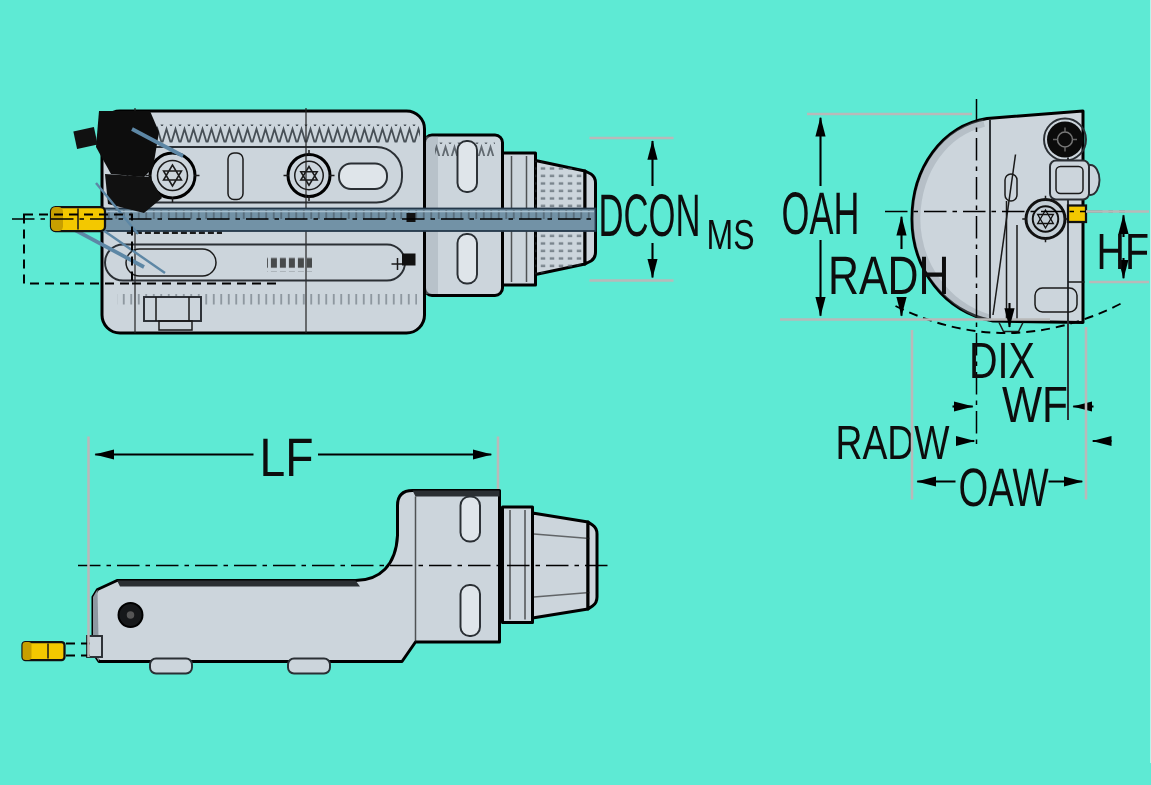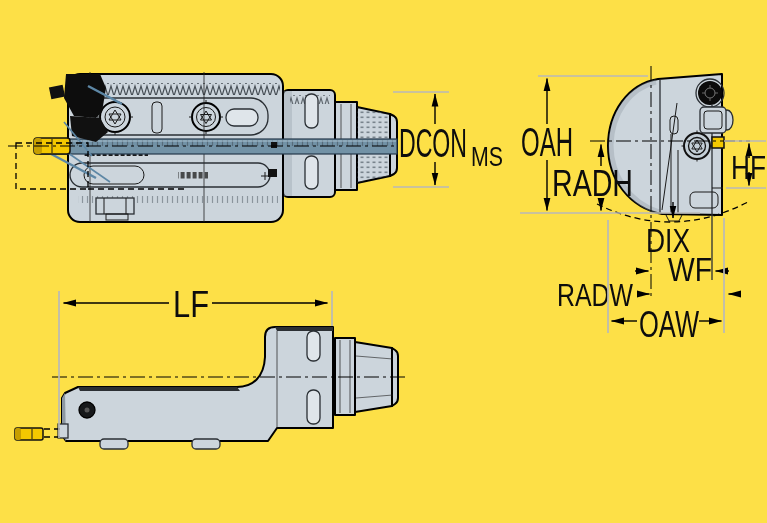--- a/index.html
+++ b/index.html
@@ -1,16 +1,16 @@
 <!DOCTYPE html>
 <html><head>
 <meta charset="utf-8">
 <style>
   html,body{margin:0;padding:0;background:#fff;}
-  .stage{position:relative;width:767px;height:523px;background:#fde047;overflow:hidden;
+  .stage{position:relative;width:767px;height:523px;background:#5eead4;overflow:hidden;
          font-family:"Liberation Sans", sans-serif;}
   svg{display:block;}
   svg text{font-family:"Liberation Sans", sans-serif;fill:#0d0d0d;}
   .oline{stroke:#000;stroke-width:2;fill:none;stroke-linejoin:round;}
   .thin{stroke:#1a1a1a;stroke-width:1;fill:none;}
   .thin2{stroke:#2a2f34;stroke-width:1.3;fill:none;}
   .fillbody{fill:#ccd5dc;}
   .filllight{fill:#dfe5ea;}
   .dim{stroke:#000;stroke-width:1.4;fill:none;}
   .ext{stroke:#b9b9b9;stroke-width:1.7;fill:none;}

